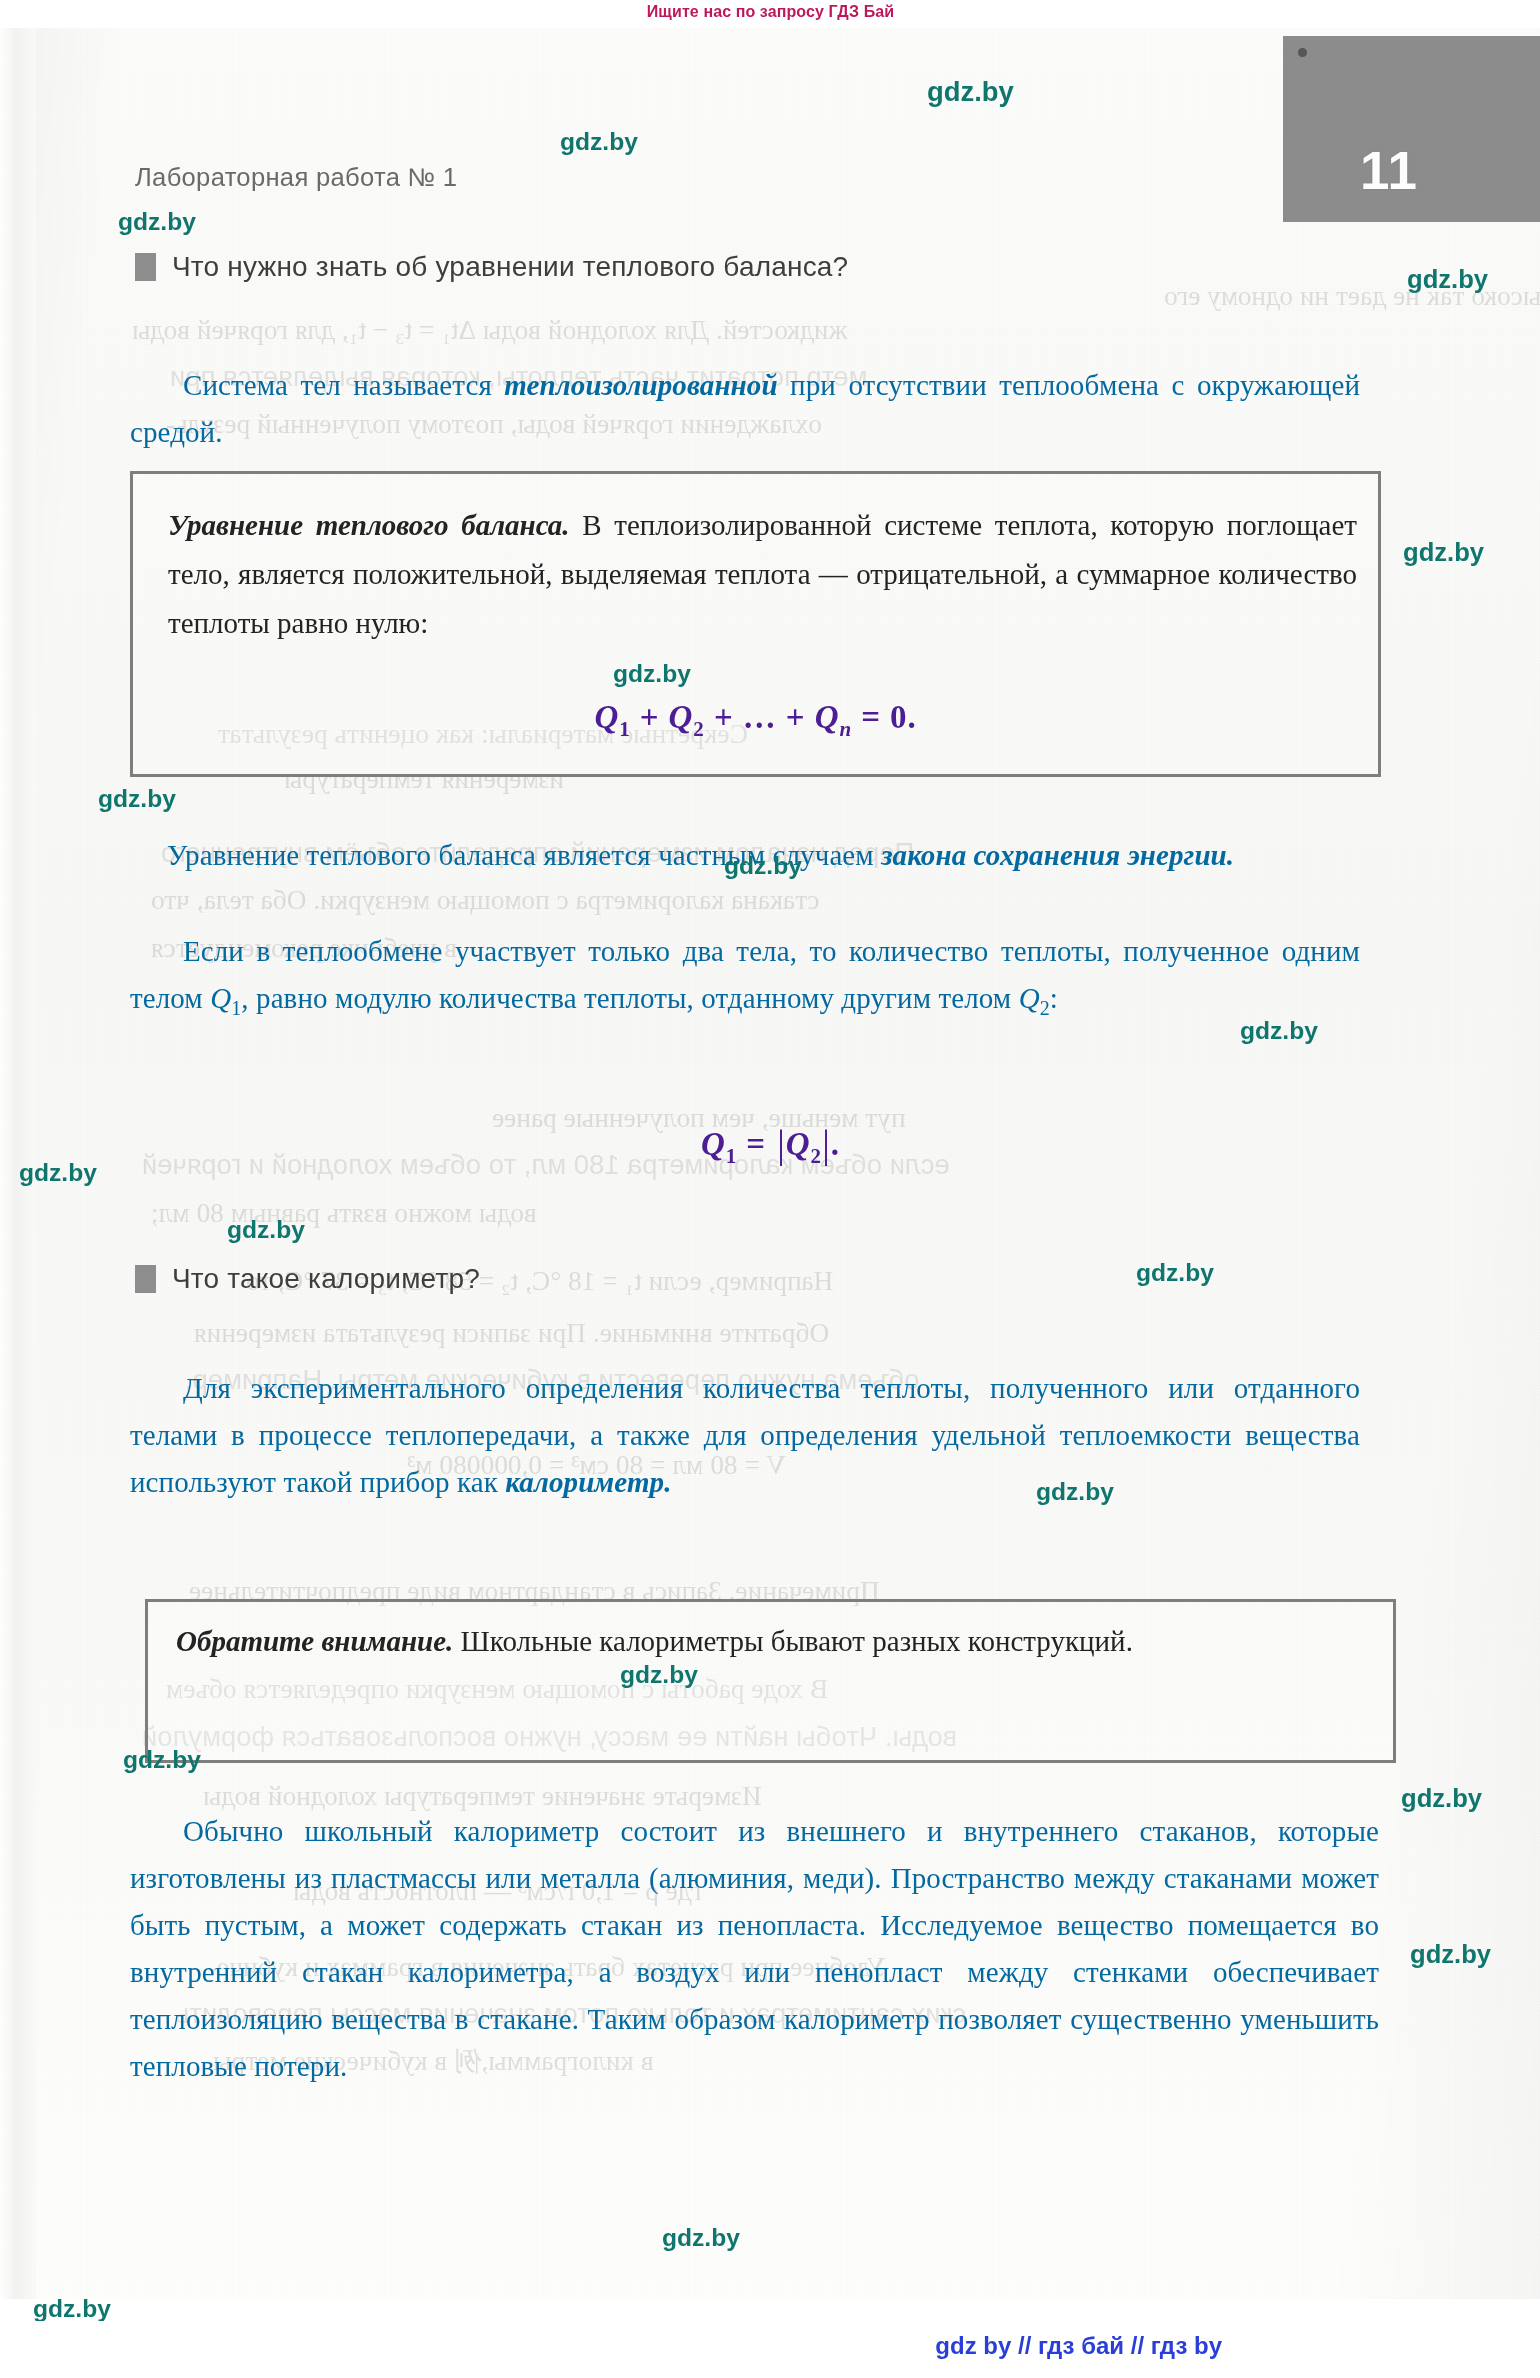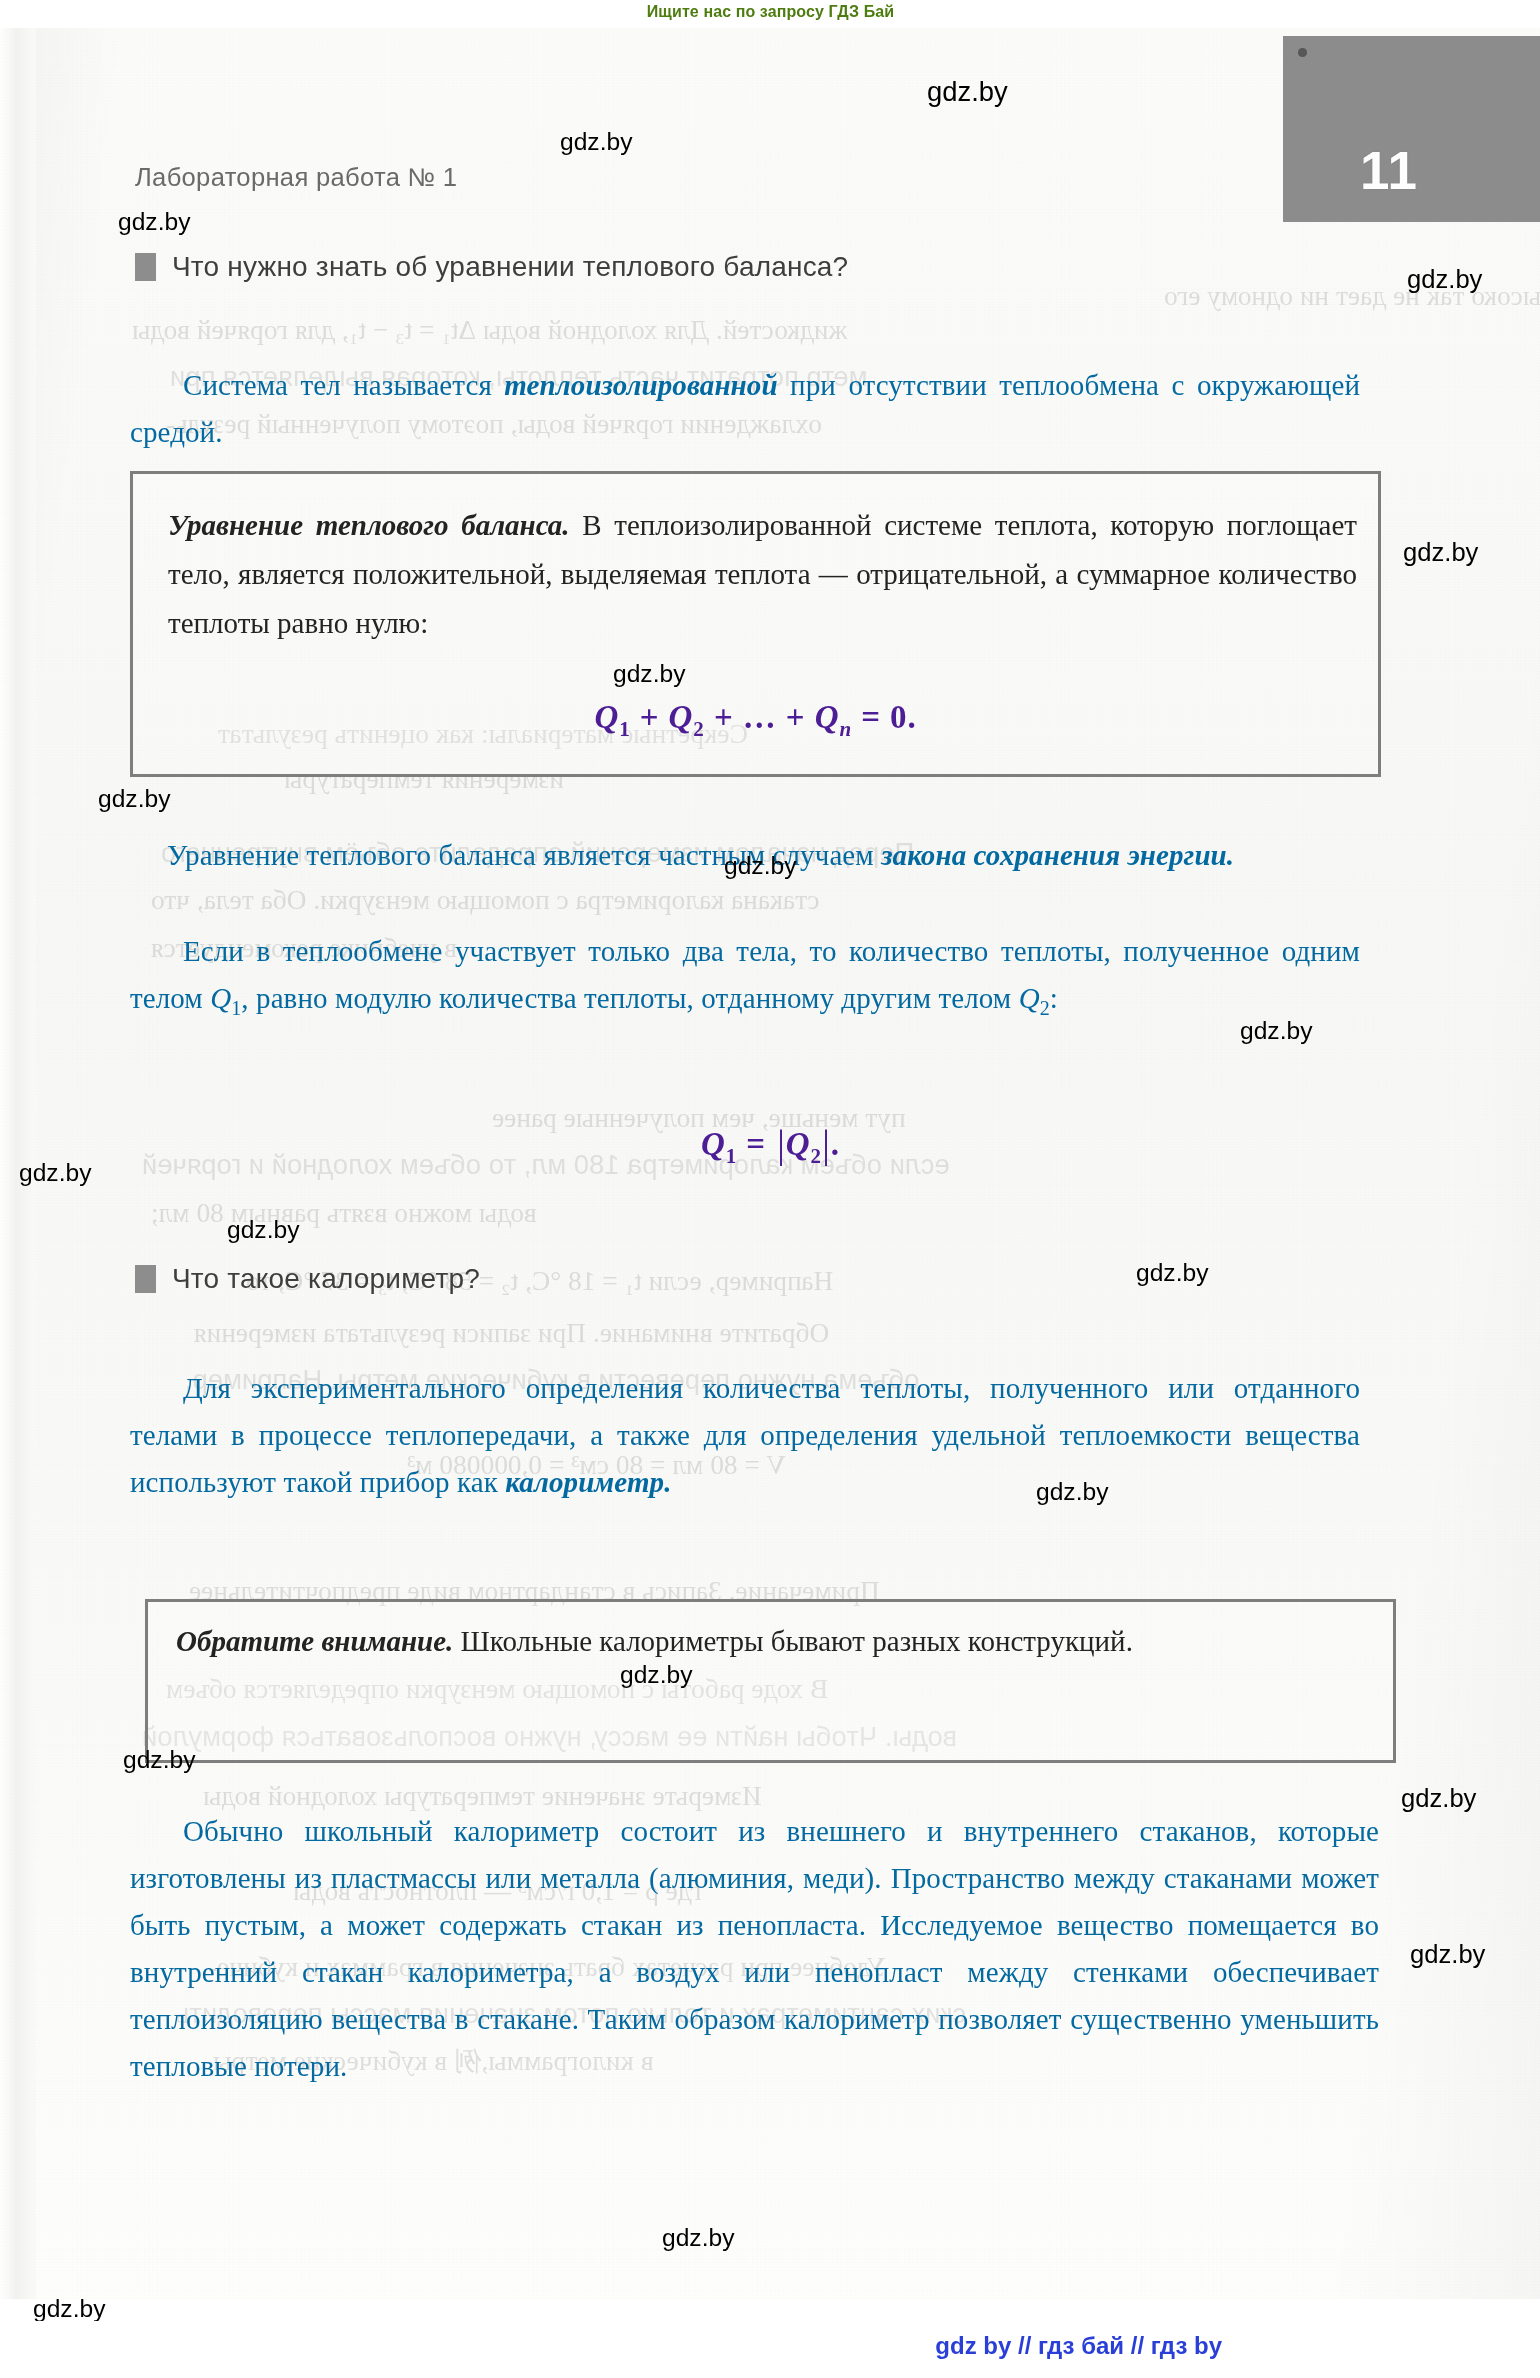--- a/index.html
+++ b/index.html
@@ -187,22 +187,23 @@
     font-size: 27.4px;
     line-height: 44px;
   }
   .ghost.sans { font-family: "Liberation Sans", sans-serif; opacity:.26; }
 
   
   .wm {
     position: absolute;
     font-family: "Liberation Sans", sans-serif;
     font-size: 24.6px;
-    color: #000000;
+    color: #0f766e;
     white-space: nowrap;
+    font-weight: bold;
   }
 </style>
 </head>
 <body>
 
 <div id="page">
 
   <div class="scan"></div>
   <div class="scan-left-shadow"></div>
   <div class="paper-grain"></div>
@@ -227,21 +228,21 @@
       <div class="ghost" style="left: 189px; top: 1569px;">Примечание. Запись в стандартном виде предпочтительнее</div>
       <div class="ghost" style="left: 166px; top: 1667px;">В ходе работы с помощью мензурки определяется объем</div>
       <div class="ghost sans" style="left: 142px; top: 1715px;">воды. Чтобы найти ее массу, нужно воспользоваться формулой</div>
       <div class="ghost" style="left: 203px; top: 1774px;">Измерьте значение температуры холодной воды</div>
       <div class="ghost" style="left: 293px; top: 1869px;">где ρ = 1,0 г/см³ — плотность воды</div>
       <div class="ghost" style="left: 208px; top: 1945px;">Удобнее при расчетах брать значения в граммах и кубиче-</div>
       <div class="ghost sans" style="left: 175px; top: 1992px;">ских сантиметрах и только потом значения массы переводить</div>
       <div class="ghost" style="left: 213px; top: 2039px;">в килограммы,例 в кубические метры</div>
     </div>
 
-  <div class="banner" style="color: #4d7c0f;">Ищите нас по запросу ГДЗ Бай</div>
+  <div class="banner" style="color: #be185d;">Ищите нас по запросу ГДЗ Бай</div>
 
   <div class="page-chip" style="background: rgb(140, 140, 140);">
     <div class="chip-speck"></div>
     <div class="page-chip-num">11</div>
   </div>
 
   <div class="running-head">Лабораторная работа № 1</div>
 
   <div class="content">
 

